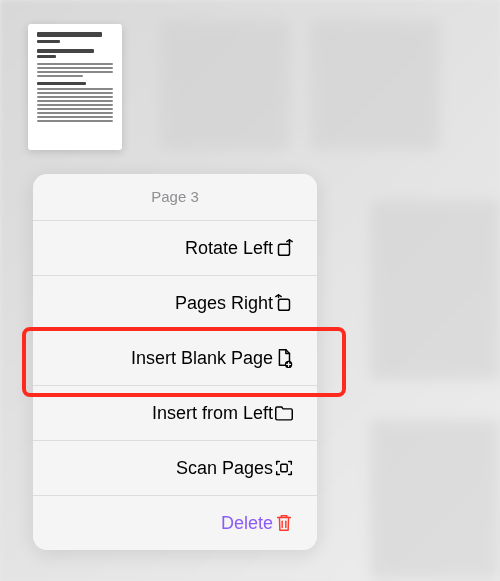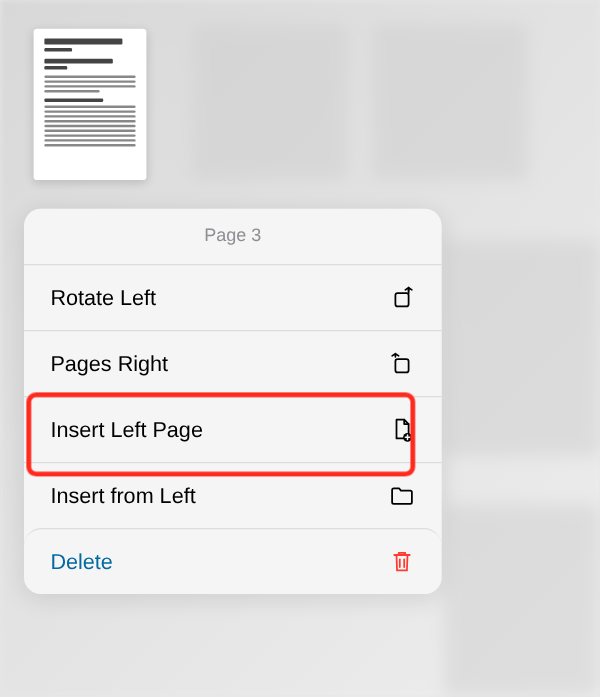--- a/index.html
+++ b/index.html
@@ -44,50 +44,49 @@
     .thumb-title { height: 5px; background: #444; width: 85%; margin-bottom: 3px; border-radius: 1px; }
     .thumb-sub { height: 3px; background: #444; width: 30%; margin-bottom: 6px; border-radius: 1px; }
     .thumb-sub2 { height: 4px; background: #444; width: 75%; margin-bottom: 2px; border-radius: 1px; }
     .thumb-sub3 { height: 3px; background: #444; width: 25%; margin-bottom: 5px; border-radius: 1px; }
     .thumb-line { height: 2px; background: #888; width: 100%; margin-bottom: 2px; border-radius: 1px; }
     .thumb-line-short { height: 2px; background: #888; width: 60%; margin-bottom: 5px; border-radius: 1px; }
     .thumb-heading { height: 3px; background: #444; width: 65%; margin-bottom: 3px; border-radius: 1px; }
 
     .menu {
       position: absolute;
-      left: 20px;
+      left: 33px;
       top: 174px;
-      width: 348px;
+      width: 284px;
       background: rgba(245,245,245,0.95);
       border-radius: 14px;
       overflow: hidden;
       backdrop-filter: blur(20px);
       box-shadow: 0 4px 20px rgba(0,0,0,0.1);
     }
     .menu-header {
       text-align: center;
       padding: 14px 0 15px;
       font-size: 15px;
       color: #8e8e93;
       font-weight: 400;
     }
     .menu-item {
       display: flex;
       align-items: center;
-      justify-content: space-between;
+      justify-content: flex-end;
       padding: 0 22px;
       height: 55px;
       border-top: 1px solid rgba(0,0,0,0.1);
       font-size: 18px;
       color: #000;
       cursor: pointer;
     }
     .menu-item.destructive {
-      color: #0369a1;
-      border-radius: 15px;
+      color: #8b5cf6;
     }
     .menu-item.destructive .icon svg { stroke: #ff3b30; fill: none; }
     .icon {
       width: 22px;
       height: 22px;
       display: flex;
       align-items: center;
       justify-content: center;
       flex-shrink: 0;
     }
@@ -158,40 +157,52 @@
     <span>Pages Right</span>
     <span class="icon">
       <svg viewBox="0 0 24 24" width="22" height="22">
         <rect x="6" y="8" width="12" height="12" rx="2"></rect>
         <path d="M6 6 L6 3 M6 3 L3 5 M6 3 L9 5" stroke-width="1.5"></path>
       </svg>
     </span>
   </div>
 
   <div class="menu-item">
-    <span>Insert Left Page</span>
+    <span>Insert Blank Page</span>
     <span class="icon">
       <svg viewBox="0 0 24 24" width="22" height="22">
         <path d="M7 3 L14 3 L18 7 L18 20 L7 20 Z"></path>
         <path d="M14 3 L14 7 L18 7"></path>
         <circle cx="17" cy="19" r="4" fill="#000" stroke="none"></circle>
         <path d="M17 17 L17 21 M15 19 L19 19" stroke="#f5f5f5" stroke-width="1.4"></path>
       </svg>
     </span>
   </div>
 
   <div class="menu-item">
     <span>Insert from Left</span>
     <span class="icon">
       <svg viewBox="0 0 24 24" width="22" height="22">
         <path d="M3 7 L3 18 C3 19 3.5 19.5 4.5 19.5 L19.5 19.5 C20.5 19.5 21 19 21 18 L21 9 C21 8 20.5 7.5 19.5 7.5 L11 7.5 L9.5 5.5 L4.5 5.5 C3.5 5.5 3 6 3 7 Z"></path>
       </svg>
     </span>
   </div>
 
+  <div class="menu-item">
+    <span>Scan Pages</span>
+    <span class="icon">
+      <svg viewBox="0 0 24 24" width="22" height="22">
+        <path d="M4 8 L4 5 L7 5"></path>
+        <path d="M17 5 L20 5 L20 8"></path>
+        <path d="M20 16 L20 19 L17 19"></path>
+        <path d="M7 19 L4 19 L4 16"></path>
+        <rect x="8.5" y="8" width="7" height="8" rx="1"></rect>
+      </svg>
+    </span>
+  </div>
 
   <div class="menu-item destructive">
     <span>Delete</span>
     <span class="icon">
       <svg viewBox="0 0 24 24" width="22" height="22">
         <path d="M5 6 L19 6"></path>
         <path d="M9 6 L9 4 L15 4 L15 6"></path>
         <path d="M7 6 L7.5 20 L16.5 20 L17 6"></path>
         <path d="M10 10 L10 17"></path>
         <path d="M14 10 L14 17"></path>

